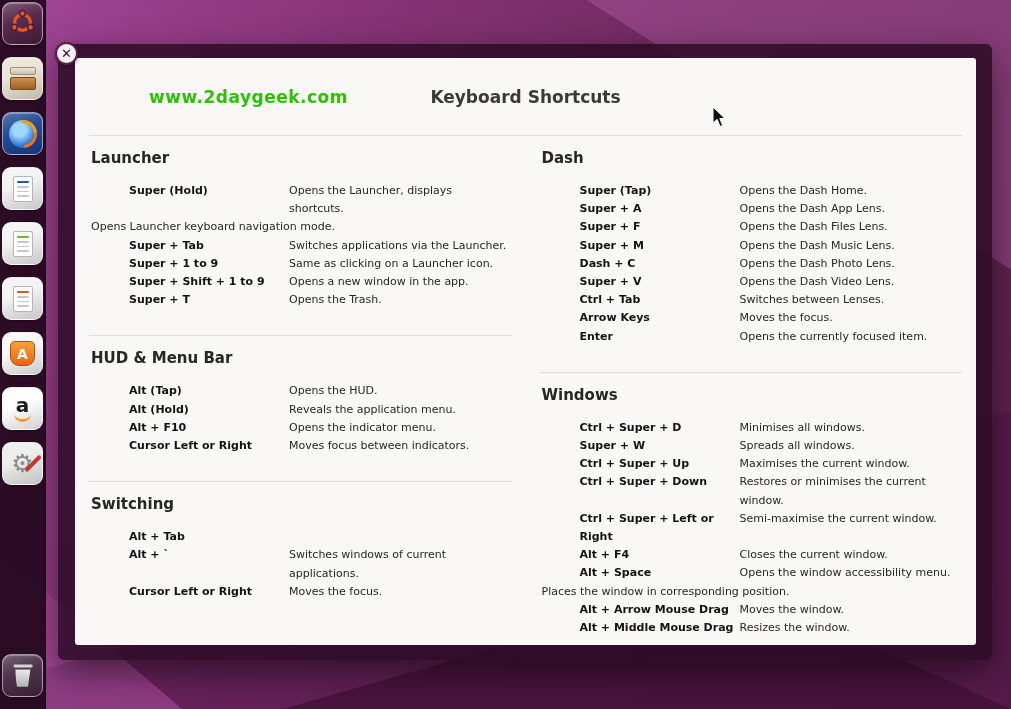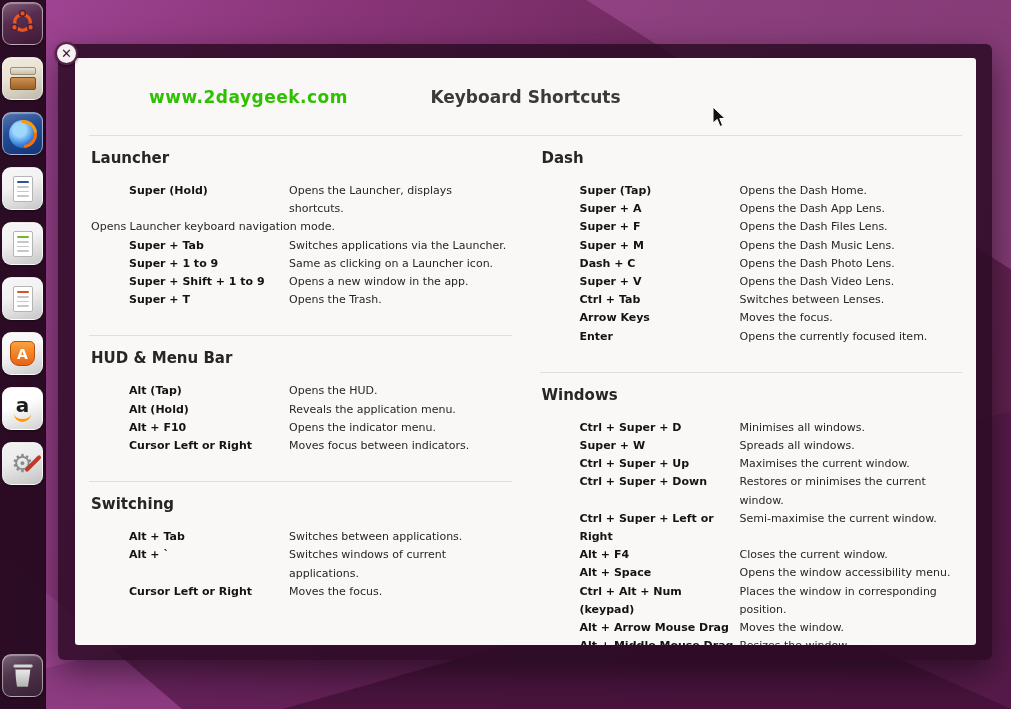--- a/index.html
+++ b/index.html
@@ -230,21 +230,20 @@
               </div>
               <div class="row">
                 <span class="keys">Cursor Left or Right</span>
                 <span class="action">Moves focus between indicators.</span>
               </div>
             </section>
             <section class="section divided">
               <h2 class="section-title">Switching</h2>
               <div class="row">
                 <span class="keys">Alt + Tab</span>
-                <span class="action">Switches between applications.</span>
               </div>
               <div class="row">
                 <span class="keys">Alt + `</span>
                 <span class="action">Switches windows of current applications.</span>
               </div>
               <div class="row">
                 <span class="keys">Cursor Left or Right</span>
                 <span class="action">Moves the focus.</span>
               </div>
             </section>
@@ -313,21 +312,20 @@
               </div>
               <div class="row">
                 <span class="keys">Alt + F4</span>
                 <span class="action">Closes the current window.</span>
               </div>
               <div class="row">
                 <span class="keys">Alt + Space</span>
                 <span class="action">Opens the window accessibility menu.</span>
               </div>
               <div class="row">
-                <span class="keys">Ctrl + Alt + Num (keypad)</span>
                 <span class="action">Places the window in corresponding position.</span>
               </div>
               <div class="row">
                 <span class="keys">Alt + Arrow Mouse Drag</span>
                 <span class="action">Moves the window.</span>
               </div>
               <div class="row">
                 <span class="keys">Alt + Middle Mouse Drag</span>
                 <span class="action">Resizes the window.</span>
               </div>

